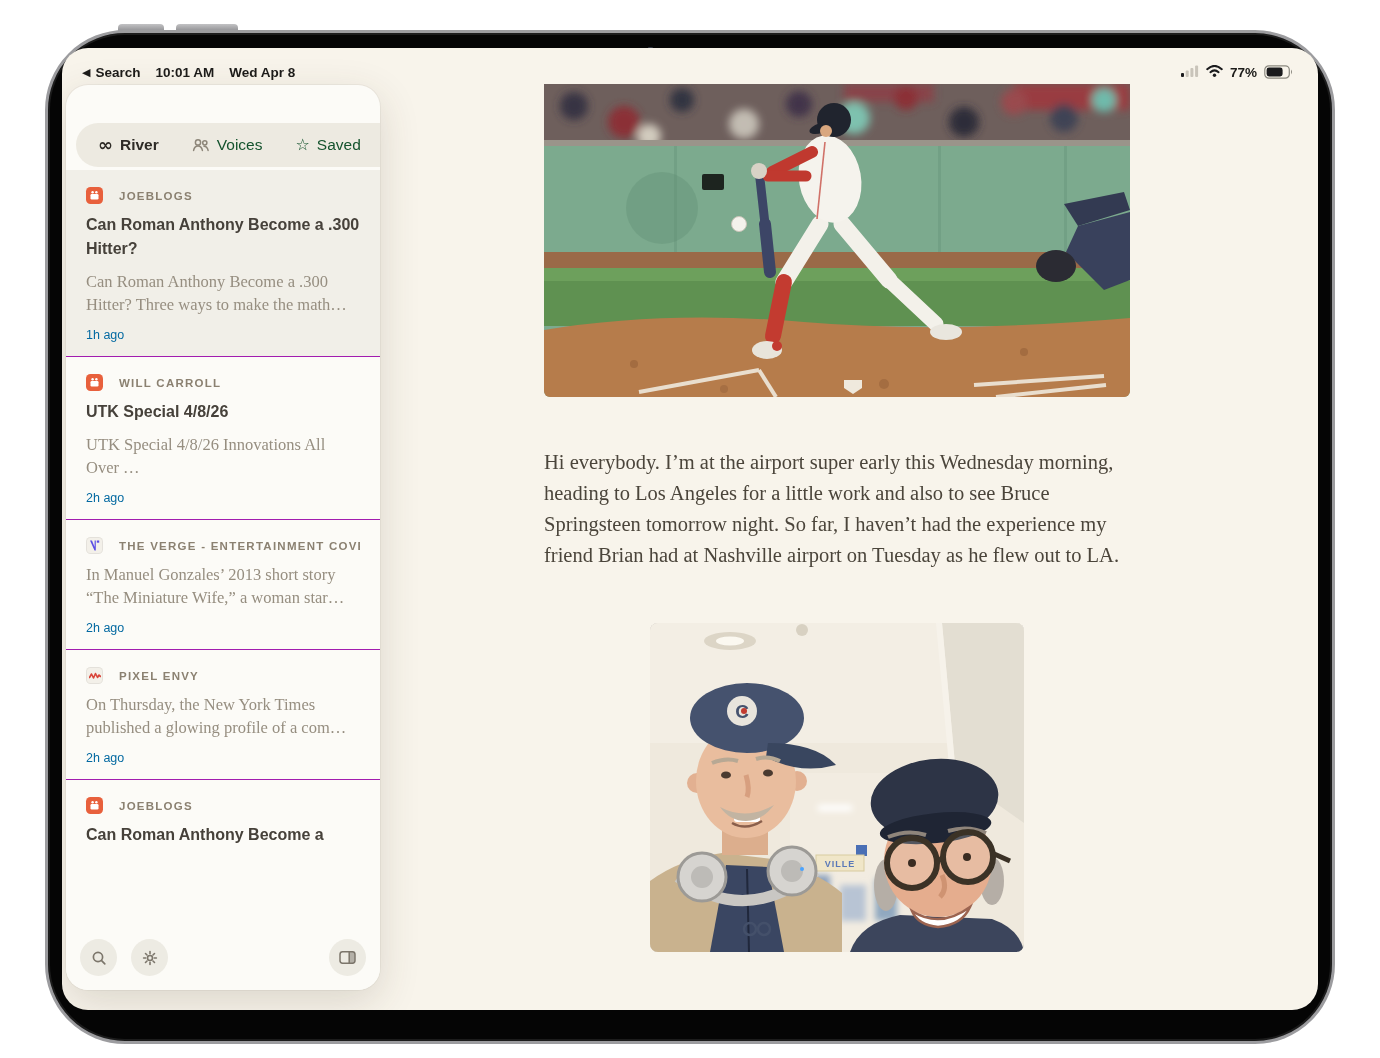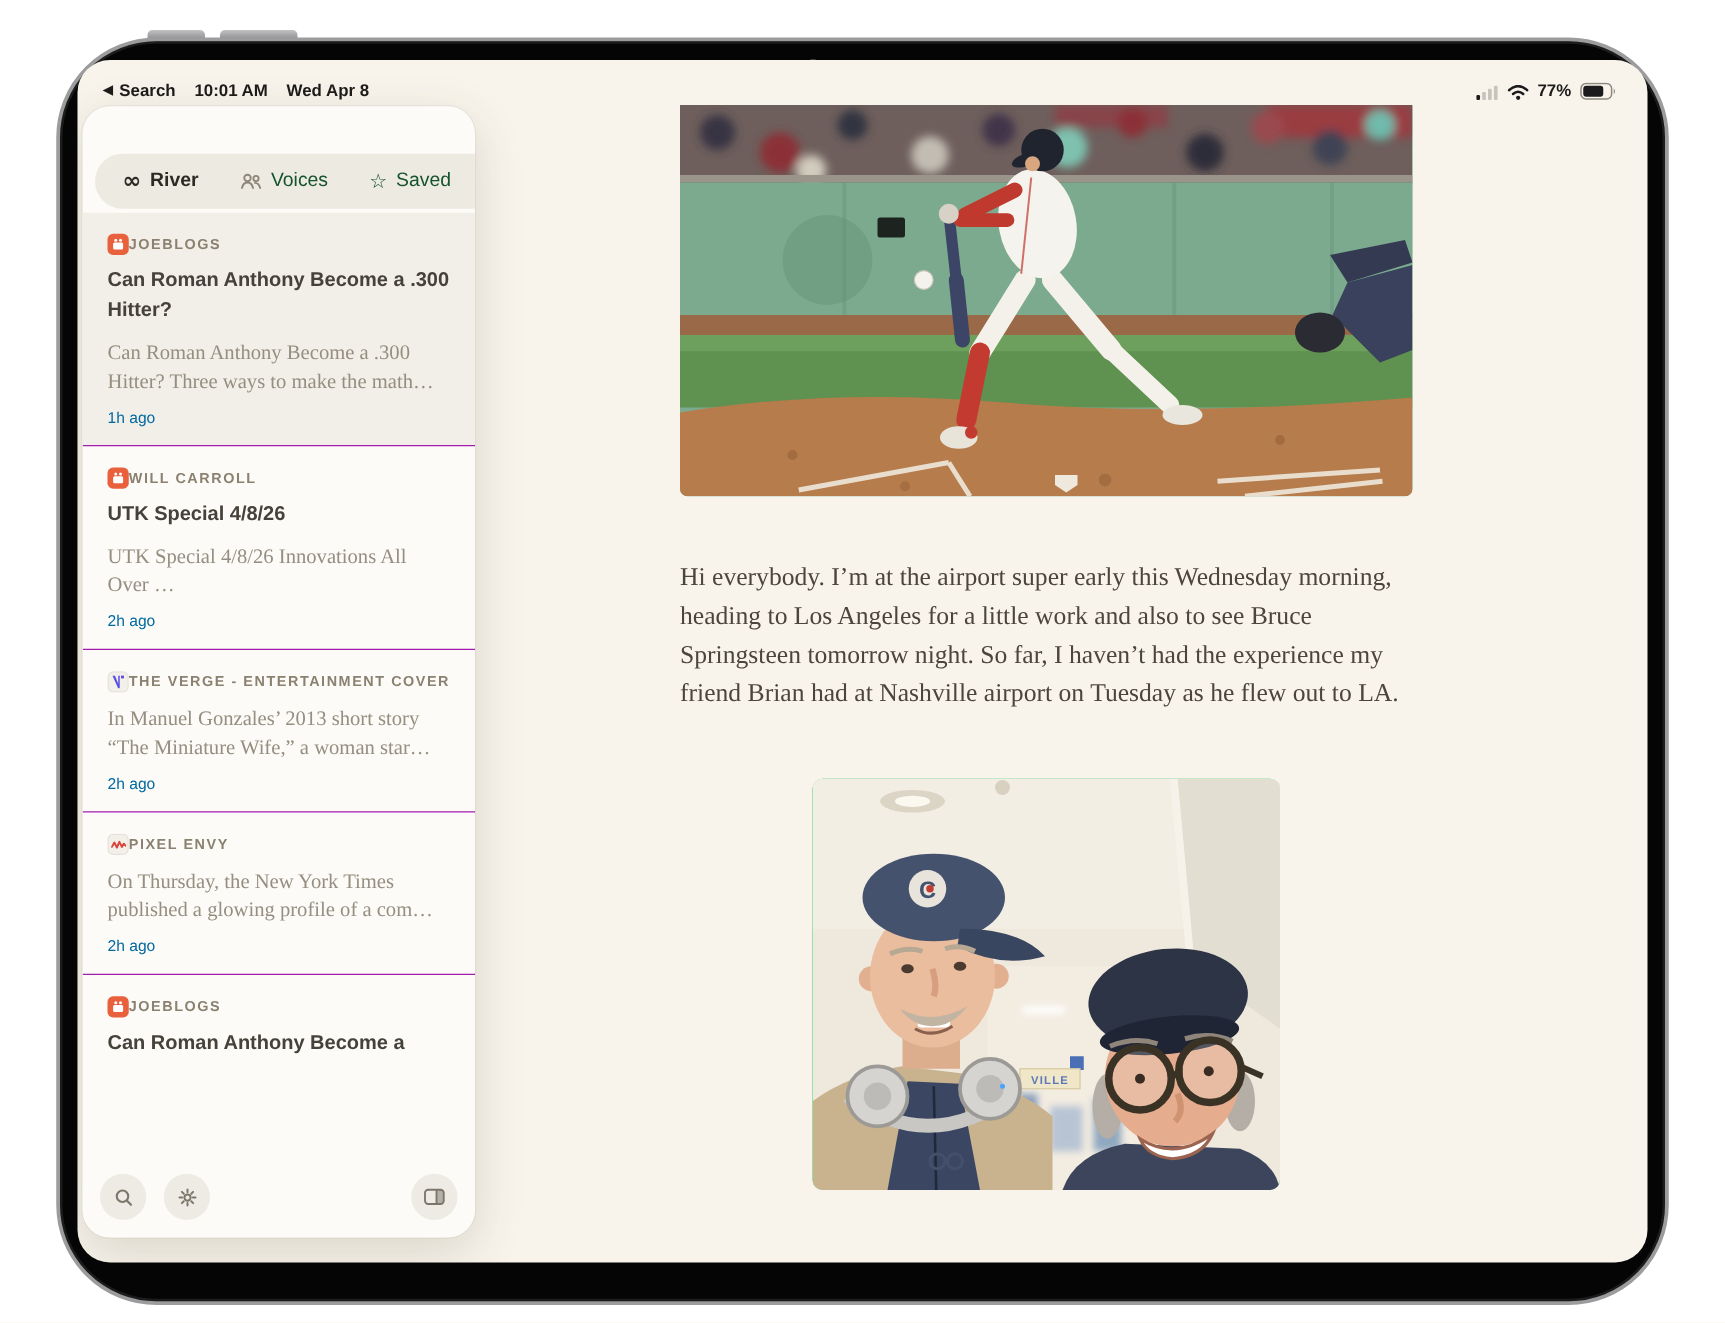--- a/index.html
+++ b/index.html
@@ -23,49 +23,49 @@
   .screen{position:absolute;left:14px;top:15px;width:1256px;height:962px;
     background:#f8f4eb;border-radius:26px;overflow:hidden;}
 
   
   .statusbar{position:absolute;top:0;left:0;right:0;height:36px;display:flex;
     justify-content:space-between;align-items:flex-end;padding:0 24px 4px 20px;box-sizing:border-box;
     color:#1c1b19;font-size:13.5px;font-weight:700;z-index:30;}
   .sb-left{display:flex;align-items:center;gap:15px;}
   .sb-back{display:flex;align-items:center;gap:5px;cursor:default;}
   .sb-back .chev{font-size:11px;line-height:1;}
-  .sb-right{display:flex;align-items:flex-end;gap:7px;}
+  .sb-right{display:flex;align-items:flex-start;gap:7px;}
   .sb-right svg{display:block;}
 
   
   .article{position:absolute;left:482px;top:36px;width:586px;z-index:1;}
   .hero{width:586px;height:313px;border-radius:0 0 6px 6px;overflow:hidden;background:#7caa8e;}
   .hero svg,.selfie svg{display:block;width:100%;height:100%;}
   .para{margin:50px 0 0;font-family:"Liberation Serif","DejaVu Serif",serif;
     font-size:20.5px;line-height:31px;color:#4b453b;hyphens:auto;}
-  .selfie{margin:52px 0 16px 106px;width:374px;height:329px;border-radius:8px;overflow:hidden;background:#22c55e;}
+  .selfie{margin:52px 0 16px 106px;width:374px;height:329px;border-radius:8px;overflow:hidden;background:#a3a3a3;}
 
   
   .sidebar{position:absolute;left:4px;top:37px;width:314px;height:905px;
     background:#fcfbf7;border-radius:22px;overflow:hidden;z-index:20;
     box-shadow:0 12px 40px rgba(70,58,35,.16),0 0 0 1px rgba(0,0,0,.04);}
   .tabbar{margin:38px 0 3px 10px;height:44px;width:335px;background:#edeae1;
     border-radius:22px;display:flex;align-items:center;padding:0 22px;box-sizing:border-box;gap:33px;}
   .tab{display:flex;align-items:center;gap:7px;font-size:15.5px;color:#14532d;
     white-space:nowrap;cursor:default;}
   .tab .t-ico{display:flex;align-items:center;line-height:1;}
   .tab.active{color:#2e2b26;font-weight:700;}
   .t-glyph{font-size:18px;line-height:1;font-family:"DejaVu Sans",sans-serif;}
   .tab svg{display:block;}
 
   .list{position:absolute;top:85px;left:0;right:0;bottom:0;overflow:hidden;}
   .row{padding:17px 20px 13px;border-top:1px solid #a21caf;}
   .row:first-child{border-top:none;}
   .row.sel{background:#f1efe8;border-top:none;}
-  .src{display:flex;align-items:center;gap:0;margin-bottom:9px;}
+  .src{display:flex;align-items:center;gap:16px;margin-bottom:9px;}
   .fav{width:17px;height:17px;border-radius:4.5px;flex:0 0 auto;display:flex;
     align-items:center;justify-content:center;overflow:hidden;}
   .fav svg{display:block;}
   .fav-orange{background:#e8603c;}
   .fav-light{background:#f3f0e9;box-shadow:inset 0 0 0 1px rgba(0,0,0,.06);}
   .srcname{font-size:11.5px;font-weight:700;letter-spacing:1.25px;color:#8b8171;
     text-transform:uppercase;white-space:nowrap;overflow:hidden;}
   .row h3{margin:0 0 9px;font-size:16px;line-height:24px;font-weight:700;color:#46413a;}
   .row p{margin:0 0 9px;font-family:"Liberation Serif","DejaVu Serif",serif;
     font-size:16.5px;line-height:23px;color:#968e80;}

